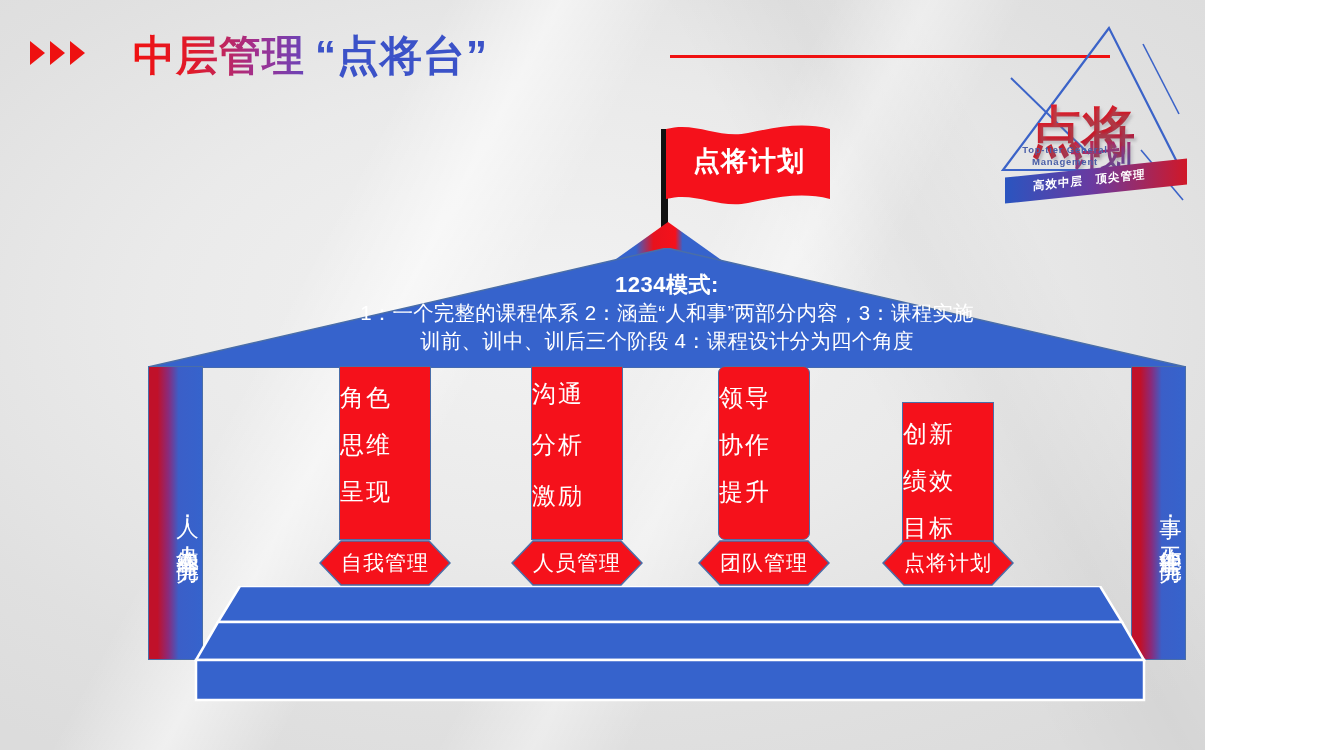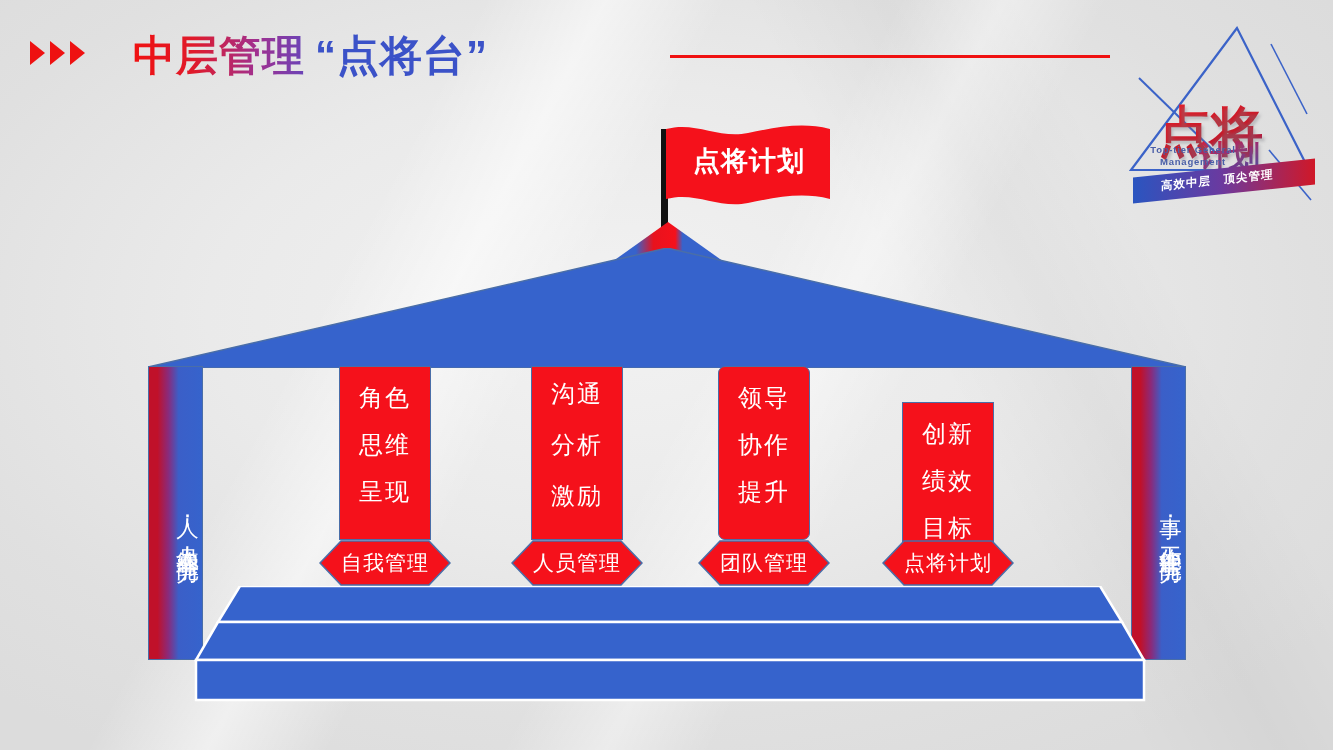--- a/index.html
+++ b/index.html
@@ -2,21 +2,21 @@
 <html><head>
 <meta charset="utf-8">
 <style>
   html, body {
     margin: 0;
     padding: 0;
     background: #ffffff;
   }
   #slide {
     position: relative;
-    width: 1333px;
+    width: 1205px;
     height: 750px;
     overflow: hidden;
     font-family: "Liberation Sans", "DejaVu Sans", sans-serif;
     background:
       radial-gradient(ellipse 900px 520px at 46% 42%, #f2f2f2 0%, #eaeaea 45%, #e0e0e0 78%, #dcdcdc 100%),
       linear-gradient(135deg, #f4f4f4 0%, #e7e7e7 55%, #e2e2e2 100%);
   }
   
   .bg-sheen {
     position: absolute;
@@ -218,21 +218,20 @@
     position: absolute;
     top: 366px;
     width: 92px;
     height: 174px;
     background: #f5111b;
     border: 1px solid #4a6ea8;
     box-sizing: border-box;
     display: flex;
     flex-direction: column;
     justify-content: space-around;
-    align-items: center;
     padding: 8px 0 24px 0;
   }
   .pillar-word {
     font-size: 24px;
     color: #ffffff;
     letter-spacing: 2px;
     white-space: nowrap;
   }
   .hex {
     position: absolute;
@@ -317,20 +316,25 @@
         <stop offset="60%" stop-color="#3663cc"></stop>
         <stop offset="100%" stop-color="#3663cc"></stop>
       </linearGradient>
     </defs>
     <polygon points="73,0 146,52 0,52" fill="url(#peakGrad)"></polygon>
   </svg>
 
   <svg class="roof" viewBox="0 0 1038 120" preserveAspectRatio="none">
     <polygon points="519,0 1038,119 1038,120 0,120 0,119" fill="#3663cc" stroke="#4a6ea8" stroke-width="1.5"></polygon>
   </svg>
+  <div class="roof-text">
+    <div class="rt-head">1234模式:</div>
+    <div class="rt-body">1：一个完整的课程体系  2：涵盖“人和事”两部分内容，3：课程实施</div>
+    <div class="rt-body">训前、训中、训后三个阶段  4：课程设计分为四个角度</div>
+  </div>
 
   <div class="side-pillar left"></div>
   <div class="side-pillar-label left">人：人员管理能力</div>
 
   <div class="side-pillar right"></div>
   <div class="side-pillar-label right">事：工作管理能力</div>
 
   <div class="pillar pillar-col-1">
     <span class="pillar-word">角色</span>
     <span class="pillar-word">思维</span>

